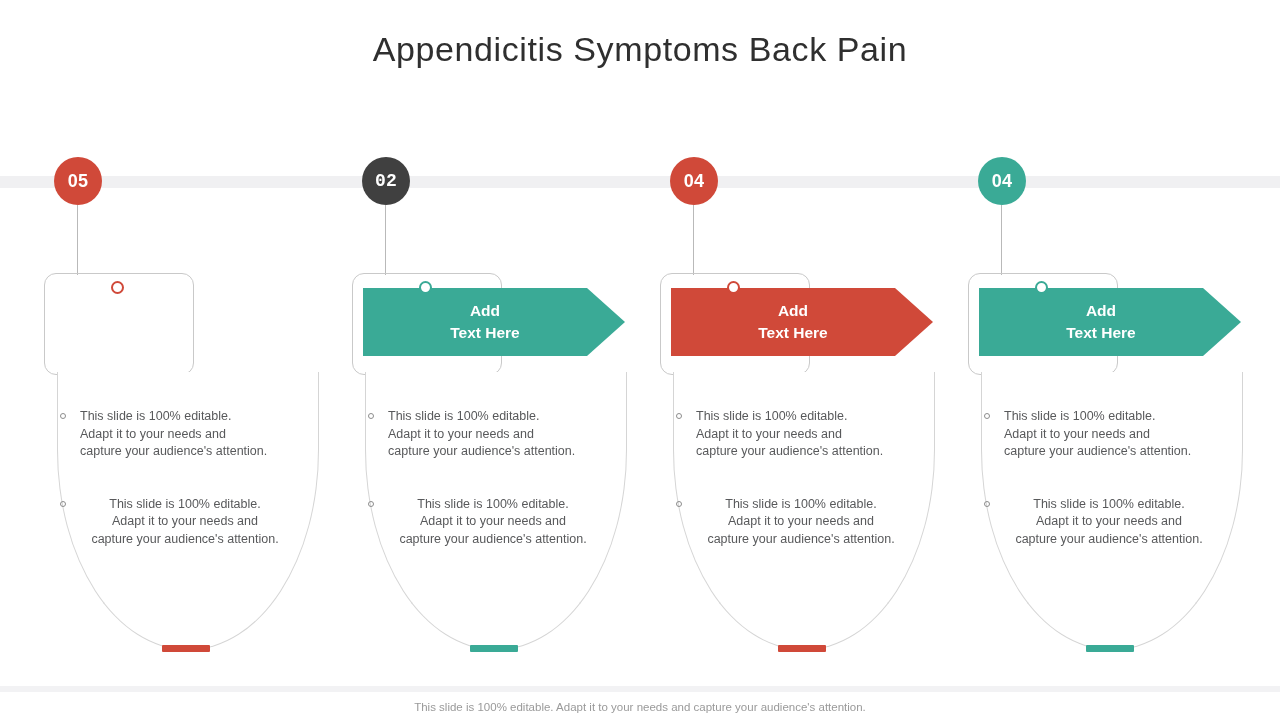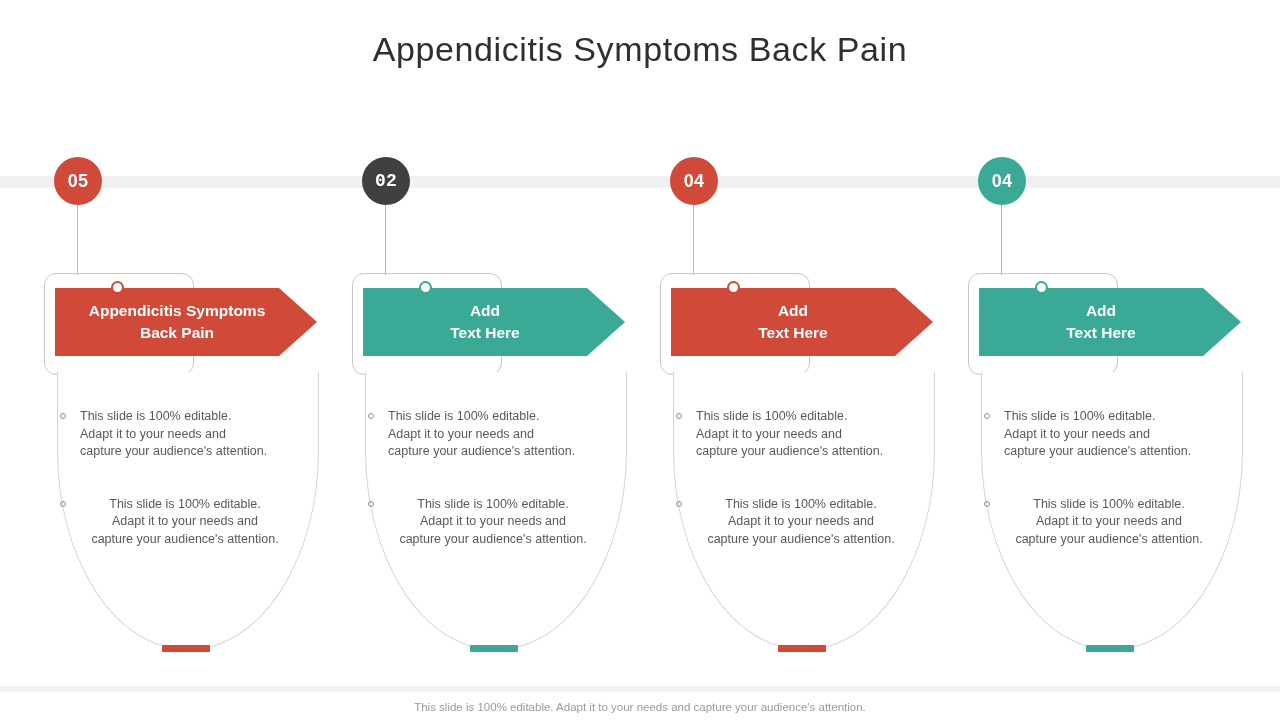--- a/index.html
+++ b/index.html
@@ -222,24 +222,20 @@
 
 <div class="slide-title">Appendicitis Symptoms Back Pain</div>
 
 <div class="timeline-band"></div>
 
 <div class="columns">
     <div class="column col-0">
       <div class="num-badge" style="background: rgb(208, 73, 57);">05</div>
       <div class="connector"></div>
       <div class="arrow-frame"></div>
-      <div class="arrow" style="background: rgb(208, 73, 57);">
-        <span class="arrow-label">Appendicitis Symptoms
-Back Pain</span>
-      </div>
       <div class="arrow-dot" style="border-color: rgb(208, 73, 57);"></div>
       <div class="body-card">
         <div class="bullets">
           <div class="bullet">
             <span class="marker"></span>
             <span class="bullet-text">This slide is 100% editable.
 Adapt it to your needs and
 capture your audience's attention.</span>
           </div>
           <div class="bullet centered">

